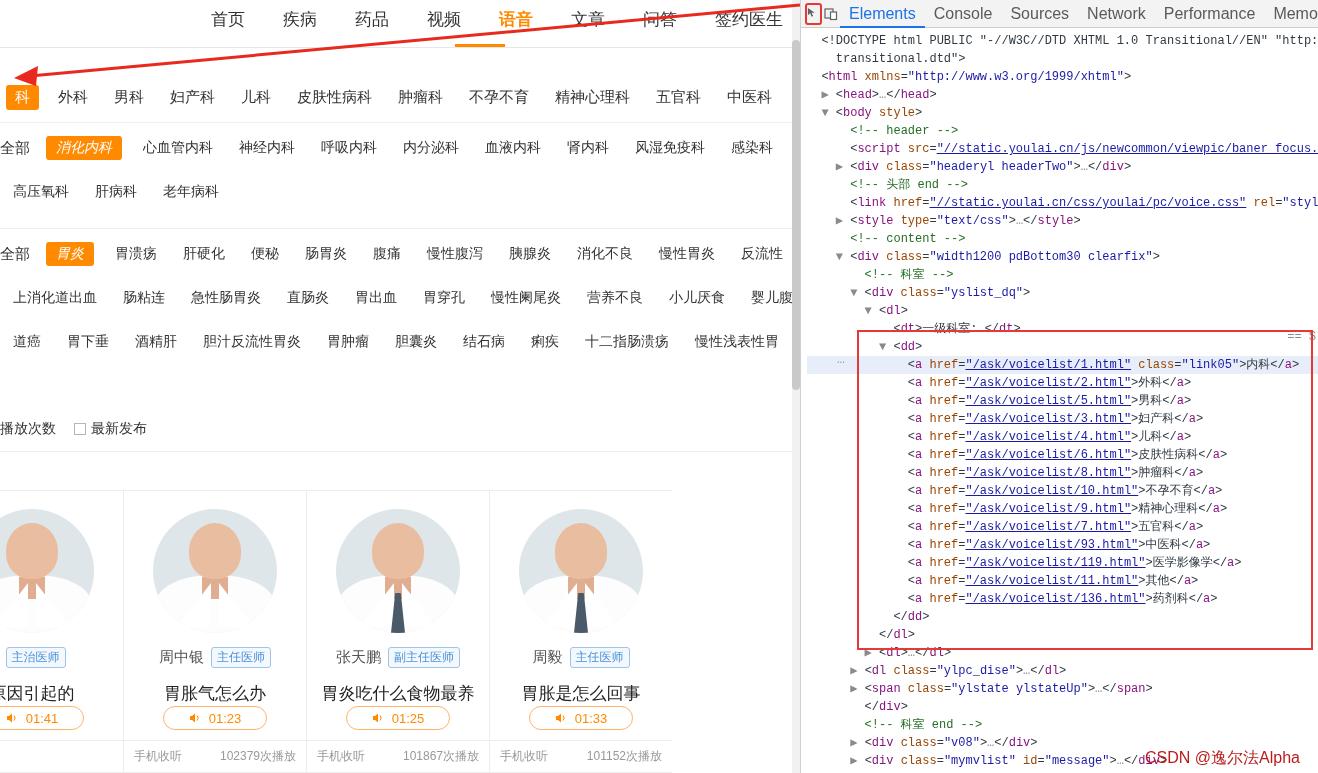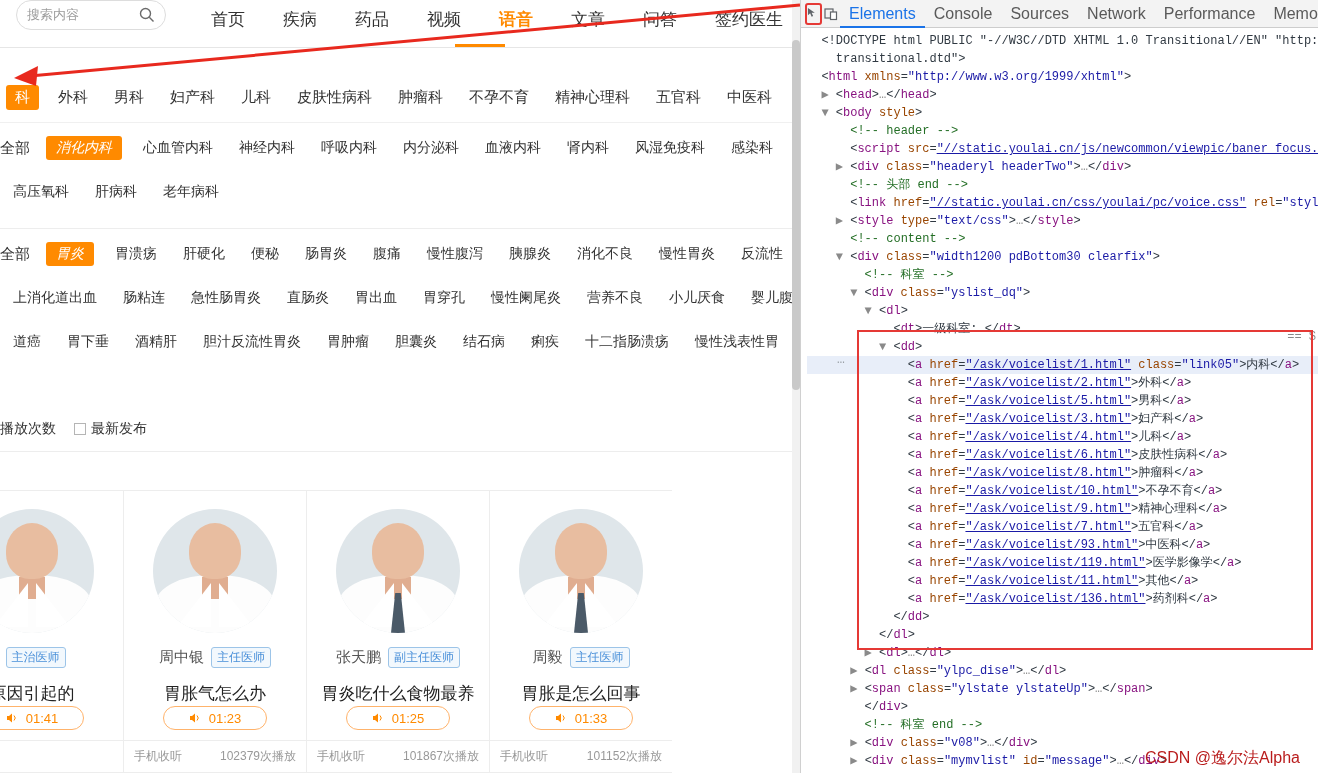--- a/index.html
+++ b/index.html
@@ -193,29 +193,20 @@
     position: absolute; left: 792px; top: 40px; width: 8px; height: 350px;
     background: #c9c9c9; border-radius: 4px;
   }
 </style>
 </head>
 <body>
 
 <div id="page">
 
   <div id="topnav">
-    <div id="search-box">
-      <span class="ph">搜索内容</span>
-      <span>
-        <svg class="svg-ic" width="16" height="16" viewBox="0 0 16 16">
-          <circle cx="6.5" cy="6.5" r="5" fill="none" stroke="#6b6b6b" stroke-width="1.4"></circle>
-          <line x1="10.3" y1="10.3" x2="14.5" y2="14.5" stroke="#6b6b6b" stroke-width="1.4"></line>
-        </svg>
-      </span>
-    </div>
     <div id="nav-items">
       <div class="nav-item">首页</div>
       <div class="nav-item">疾病</div>
       <div class="nav-item">药品</div>
       <div class="nav-item">视频</div>
       <div class="nav-item active">语音</div>
       <div class="nav-item">文章</div>
       <div class="nav-item">问答</div>
       <div class="nav-item">签约医生</div>
     </div>

